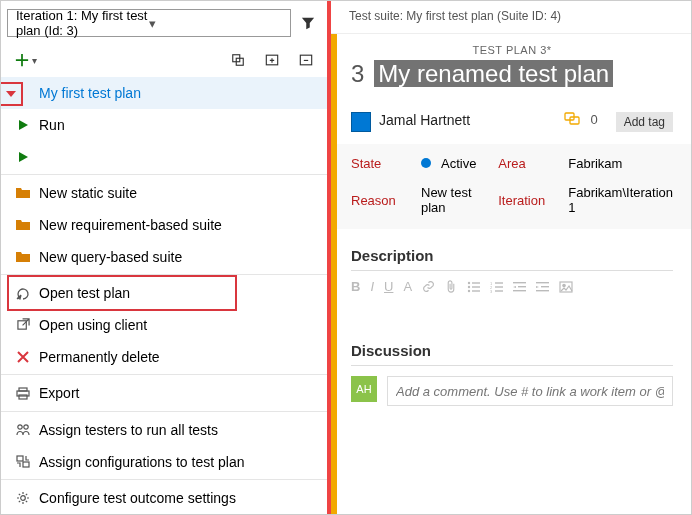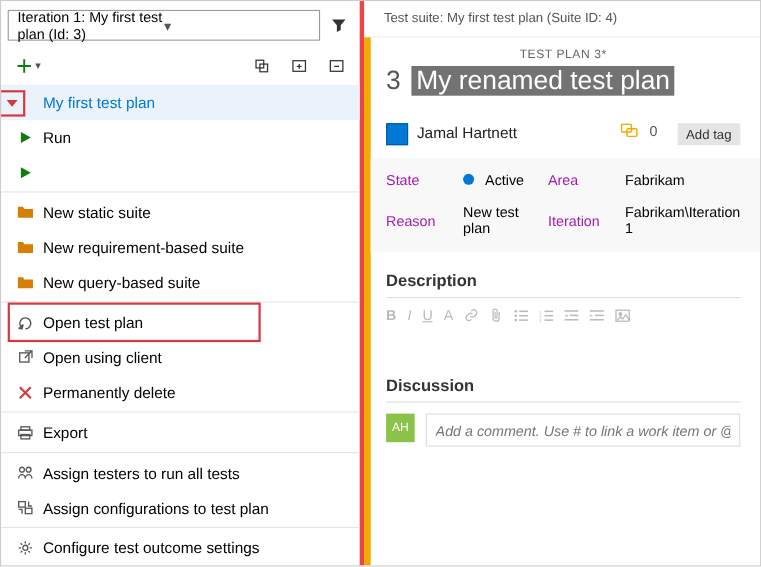--- a/index.html
+++ b/index.html
@@ -45,21 +45,21 @@
   .title-sel { display:inline-block;}
 
   .meta-row { display:flex; align-items:flex-start; margin-top:24px; gap:8px;}
   .avatar { width:20px; height:20px; background:#0078d4; border:1px solid #005a9e;}
   .assignee { font-size:14px; color:#222; flex:1;}
   .watch-ico { color:#f2a900; font-size:14px; margin-right:2px;}
   .watch-count { font-size:13px; color:#555; margin-right:10px;}
   .tag-btn { background:#e5e5e5; color:#333; font-size:12px; padding:3px 8px;}
 
   .fields-grid { background:#f8f8f8; margin:12px -18px 0 -14px; padding:12px 18px 14px 14px; display:grid; grid-template-columns: 70px 1fr 70px 1fr; row-gap:14px; align-items:center; font-size:13px;}
-  .flabel { color:#a21caf;}
+  .flabel { color:#b91c1c;}
   .state-dot { width:10px; height:10px; border-radius:50%; background:#0078d4; display:inline-block; margin-right:10px;}
 
   .section-h { margin-top:18px; font-size:15px; color:#333; font-weight:600; border-bottom:1px solid #ddd; padding-bottom:6px;}
   .rte-toolbar { display:flex; gap:10px; color:#bbb; font-size:13px; margin-top:8px; align-items:center;}
   .rte-body { min-height:30px; }
 
   .discussion-row { display:flex; gap:10px; margin-top:10px; align-items:flex-start;}
   .disc-avatar { width:26px; height:26px; background:#8bc34a; color:#fff; font-size:11px; display:flex; align-items:center; justify-content:center;}
   .disc-input { flex:1; border:1px solid #ddd; padding:6px 8px; font-size:13px; color:#999; font-style:italic; height:30px; background:#fff;}
 

